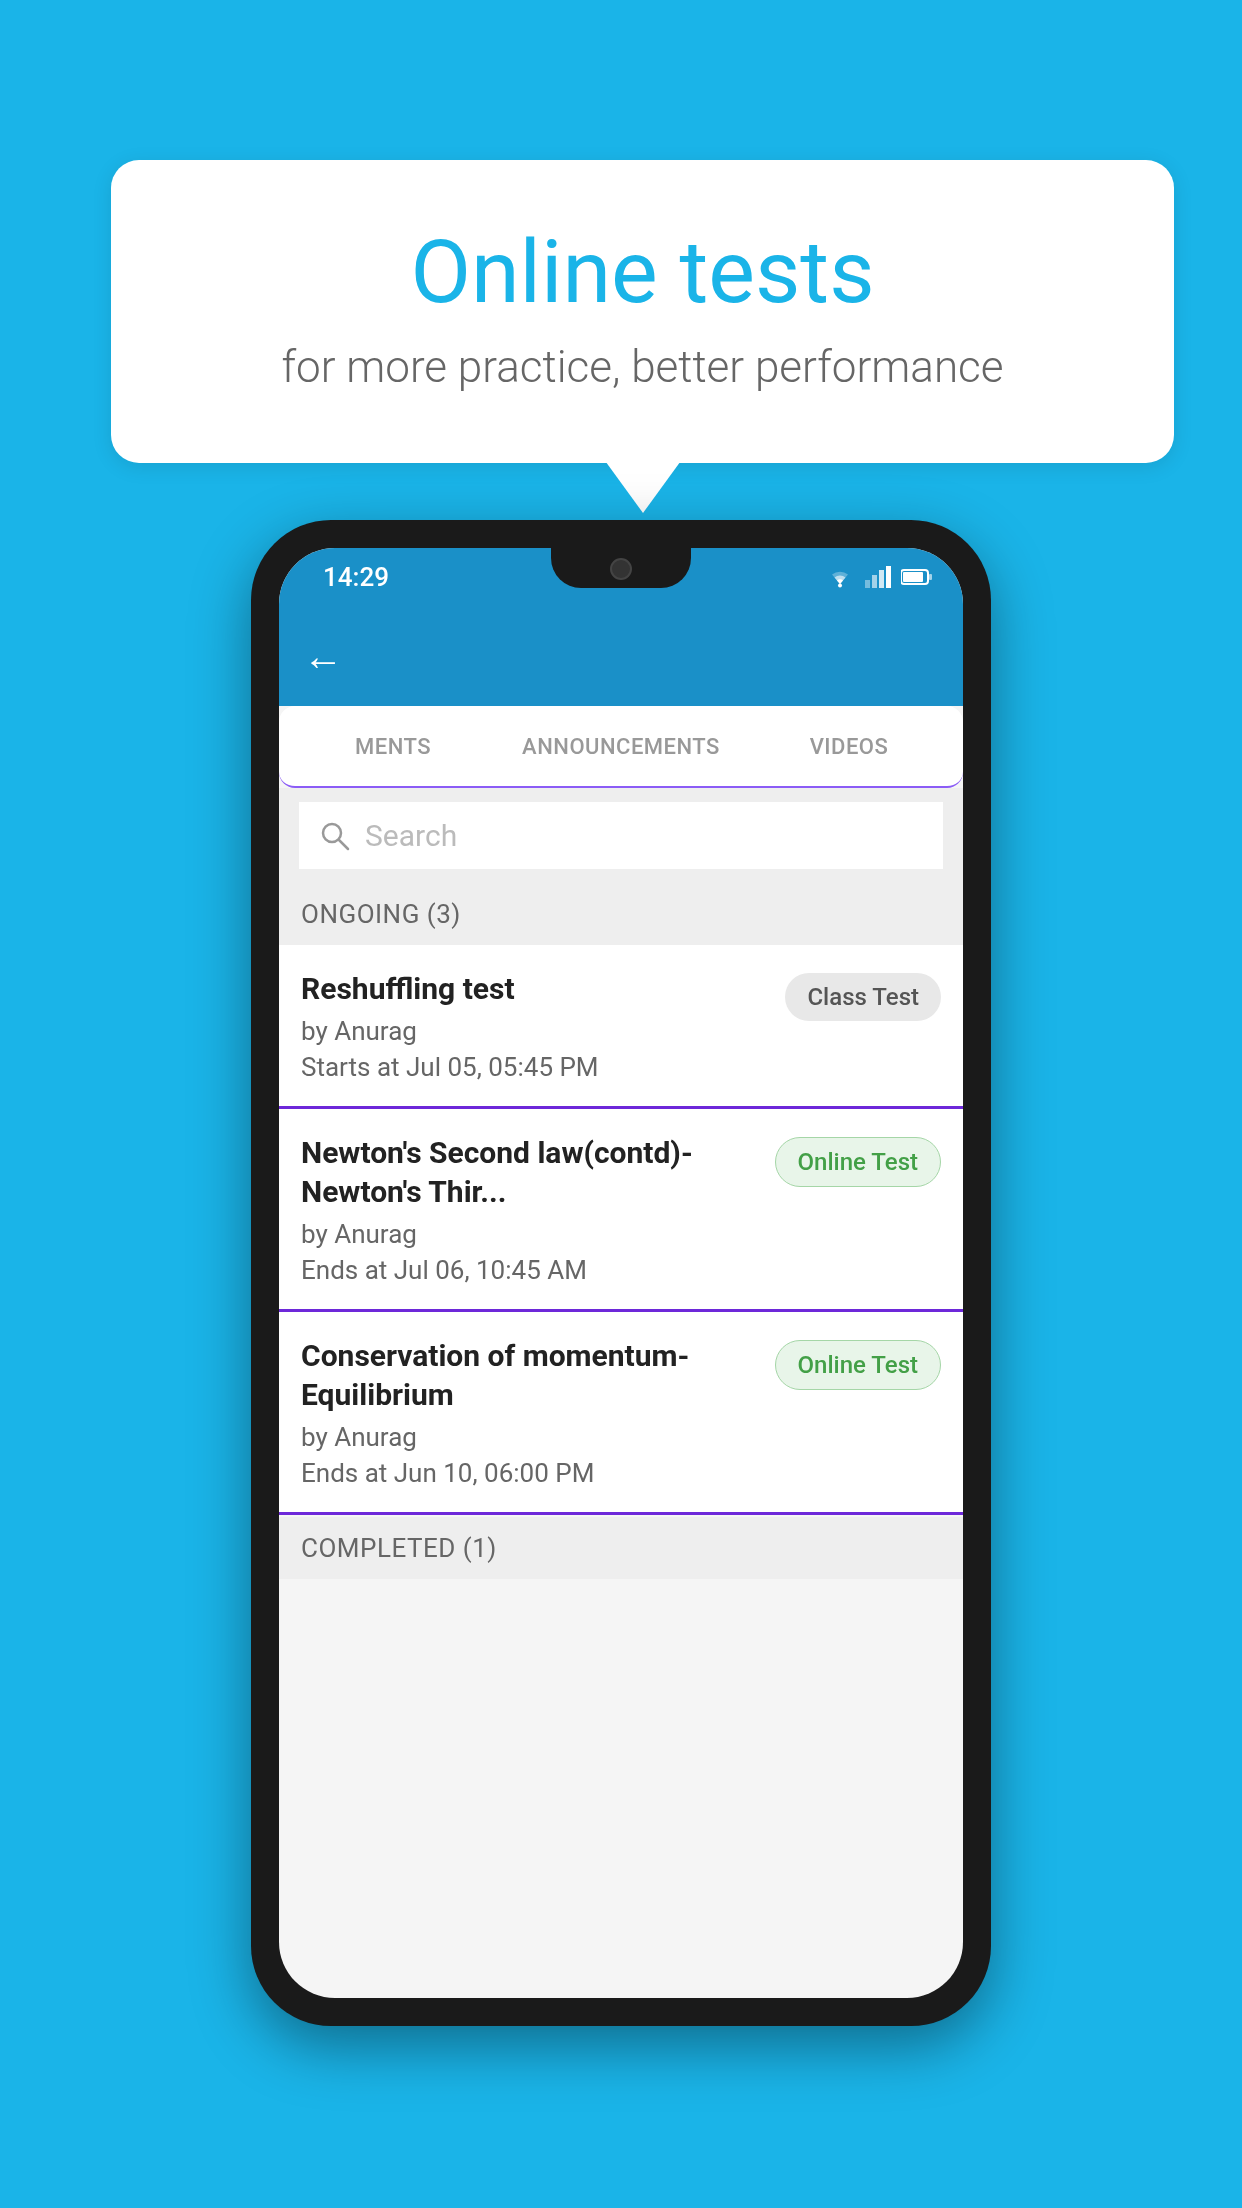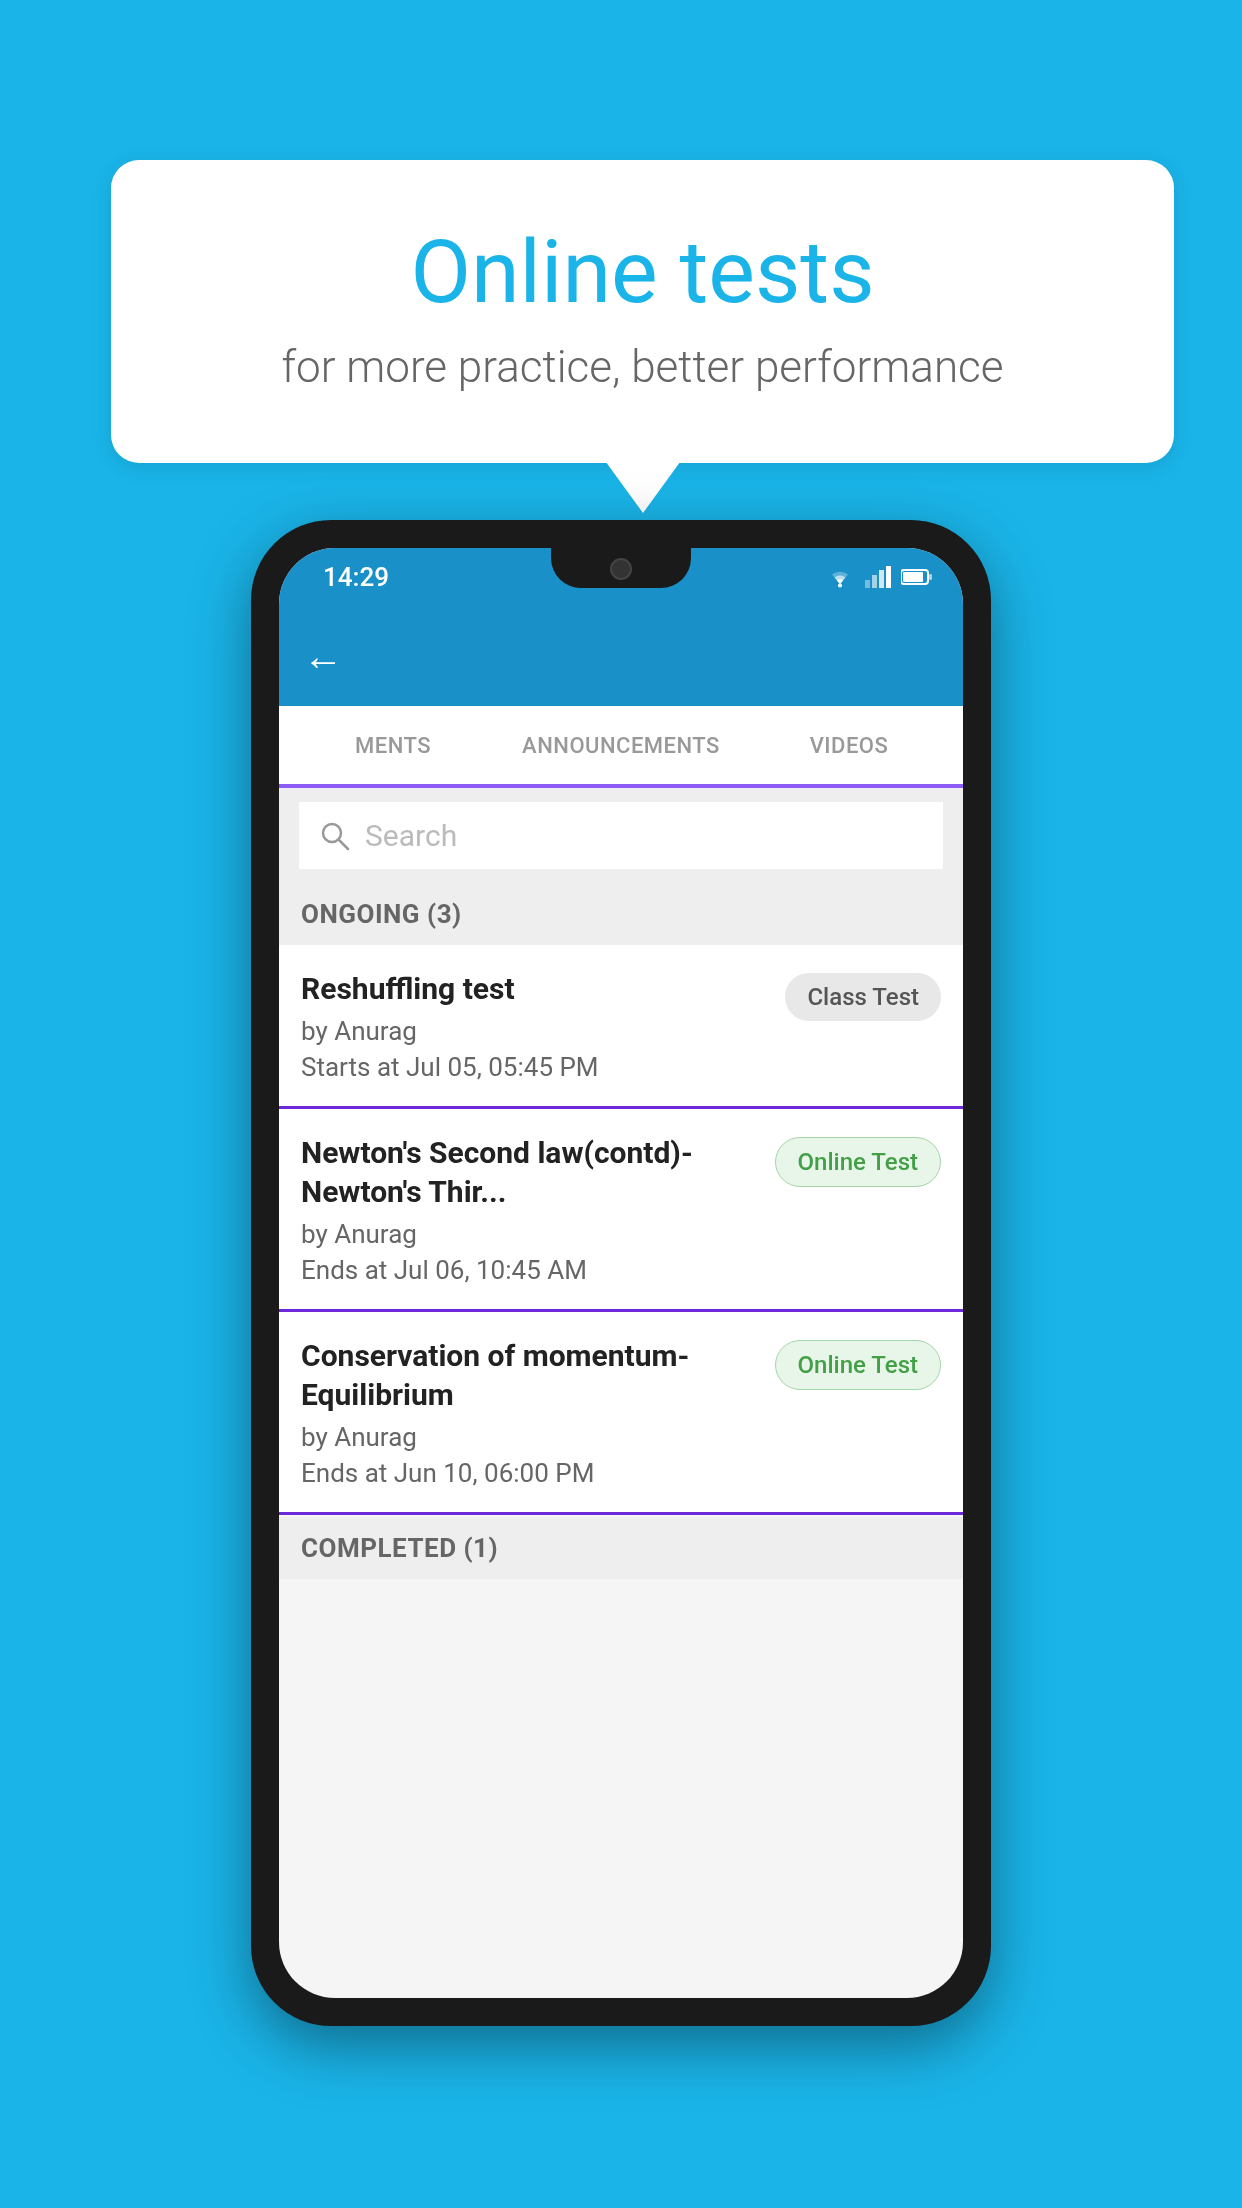--- a/index.html
+++ b/index.html
@@ -149,22 +149,23 @@
       color: white;
       font-size: 42px;
       font-weight: 400;
     }
 
     
     .tabs-bar {
       background: white;
       display: flex;
       height: 82px;
-      border-bottom: 4px solid #8b5cf6;
+      border-bottom: 2px solid #8b5cf6;
       overflow: hidden;
+      border-radius: 16px;
     }
 
     .tab-item {
       flex: 1;
       display: flex;
       align-items: center;
       justify-content: center;
       font-size: 22px;
       font-weight: 500;
       color: #999;
@@ -211,21 +212,21 @@
 
     
     .section-header {
       background: #eeeeee;
       padding: 16px 22px;
     }
 
     .section-title {
       color: #666;
       font-size: 26px;
-      font-weight: 700;
+      font-weight: 400;
       text-transform: uppercase;
       letter-spacing: 0.5px;
     }
 
     
     .test-list {
       background: white;
     }
 
     .test-item {

